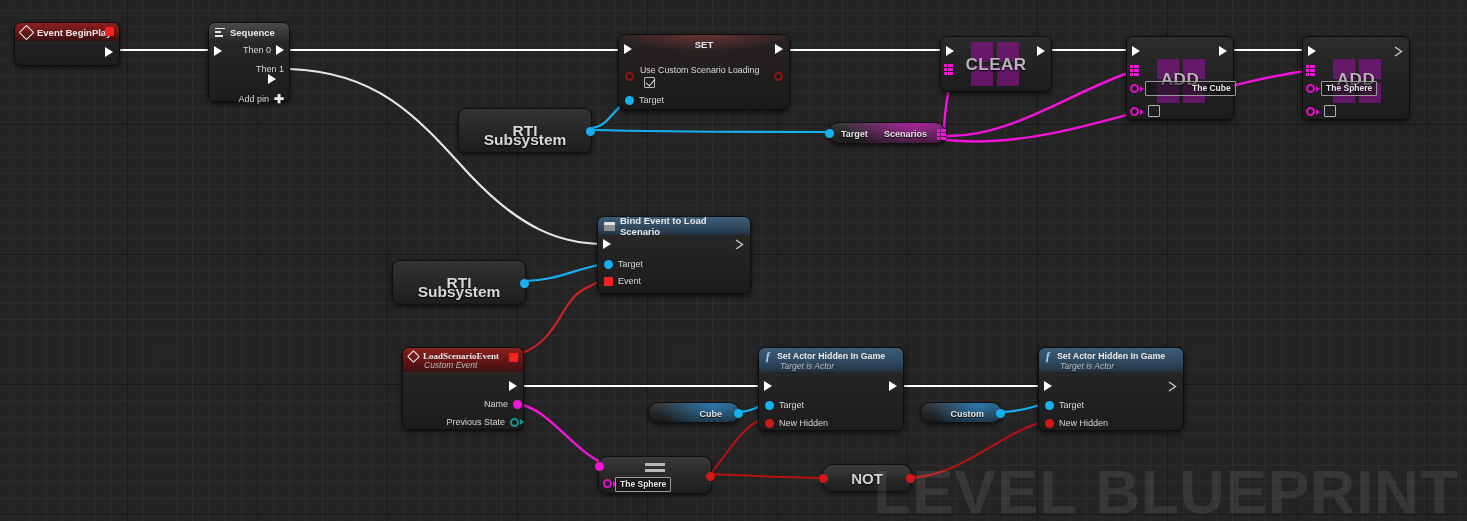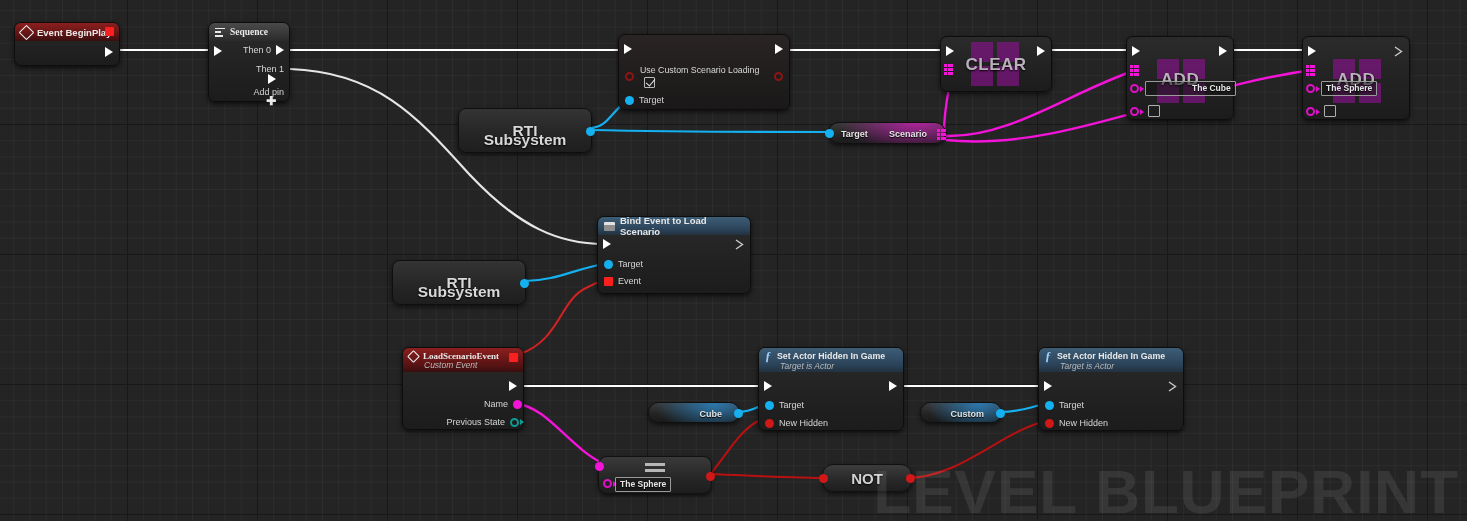--- a/index.html
+++ b/index.html
@@ -70,21 +70,21 @@
     font-size: 8.5px;
     font-style: italic;
     font-weight: normal;
     color: #b9b9b9;
     margin-left: 15px;
     margin-top: -1px;
   }
   .hdr-title-row { display:flex; align-items:center; }
   .hdr-red   { background: linear-gradient(to bottom, #8d1f1f, #5d1414 65%, #3a0f0f); }
   .hdr-blue  { background: linear-gradient(to bottom, #3d5d77, #2b4359 70%, #22313f); }
-  .hdr-grey  { background: linear-gradient(to bottom, #4a4a4a, #343434 70%, #2a2a2a); font-family: Liberation Serif, serif; }
+  .hdr-grey  { background: linear-gradient(to bottom, #4a4a4a, #343434 70%, #2a2a2a); }
   .hdr-glowset {
     background:
       radial-gradient(ellipse 70% 130% at 50% 0%, rgba(150,60,60,0.55), rgba(40,30,30,0.0) 70%),
       linear-gradient(to bottom, #2e2424, #232020);
     justify-content: center;
   }
   .ico-diamond {
     width: 9px; height: 9px; margin-right: 5px;
     border: 1.4px solid #f2f2f2; transform: rotate(45deg);
     border-radius: 1px; flex: none;
@@ -338,29 +338,32 @@
         <span class="exec"></span>
       </div>
       <div class="pin-row" style="right:5px; top:22px;align-items:flex-end;">
         <span>Then 0</span>
         <span class="exec" style="margin-left:5px;"></span>
       </div>
       <div class="pin-row" style="right:5px; top:41px;flex-direction:column;">
         <span>Then 1</span>
         <span class="exec" style="margin-left:5px;"></span>
       </div>
-      <div class="pin-row" style="right:5px; top:64px;flex-direction:column;">
+      <div class="pin-row" style="right:5px; top:71px;">
         <span>Add pin</span>
         <span style="margin-left:5px; font-size:12px; font-weight:bold; color:#e8e8e8; line-height:9px;">✚</span>
       </div>
     </div>
   </div>
 
   <div class="node" style="left:618px; top:34px; width:172px; height:76px;">
     <div class="node-body" style="background:linear-gradient(to bottom,#2a2424 0%,#201d1d 55%,#1a1818 100%);">
+      <div class="hdr hdr-glowset">
+        <span>SET</span>
+      </div>
       <div class="pin-row" style="left:5px; top:9px;">
         <span class="exec"></span>
       </div>
       <div class="pin-row" style="right:6px; top:9px;">
         <span class="exec"></span>
       </div>
       <div class="pin-row" style="left:6px; top:37px;">
         <span class="ring red"></span>
       </div>
       <div style="position:absolute; left:21px; top:30px; font-size:8.8px; color:#d9d9d9;">Use Custom Scenario Loading</div>
@@ -378,21 +381,21 @@
   <div class="subsys" style="left:458px; top:108px; width:134px; height:45px;">
     <span>RTI</span>
       <br>
     <span style="position:absolute; left:0; right:0; top:22px;">Subsystem</span>
     <span class="dot blue" style="position:absolute; right:-4px; top:18px;"></span>
   </div>
 
   <div class="pill magenta-glow" style="left:828px; top:122px; width:118px; height:22px;">
     <span class="dot blue" style="position:absolute; left:-4px; top:6px;"></span>
     <span class="pill-text" style="position:absolute; left:12px; top:6px; font-size:9px;">Target</span>
-    <span class="pill-text" style="position:absolute; right:18px; top:6px; font-size:9px;">Scenario</span>
+    <span class="pill-text" style="position:absolute; right:18px; top:6px; font-size:9px;">Scenarios</span>
     <span class="arr-grid" style="position:absolute; right:-2px; top:6px;">
       <span></span>
         <span></span>
         <span></span>
         <span></span>
         <span></span>
         <span></span>
     </span>
   </div>
 

